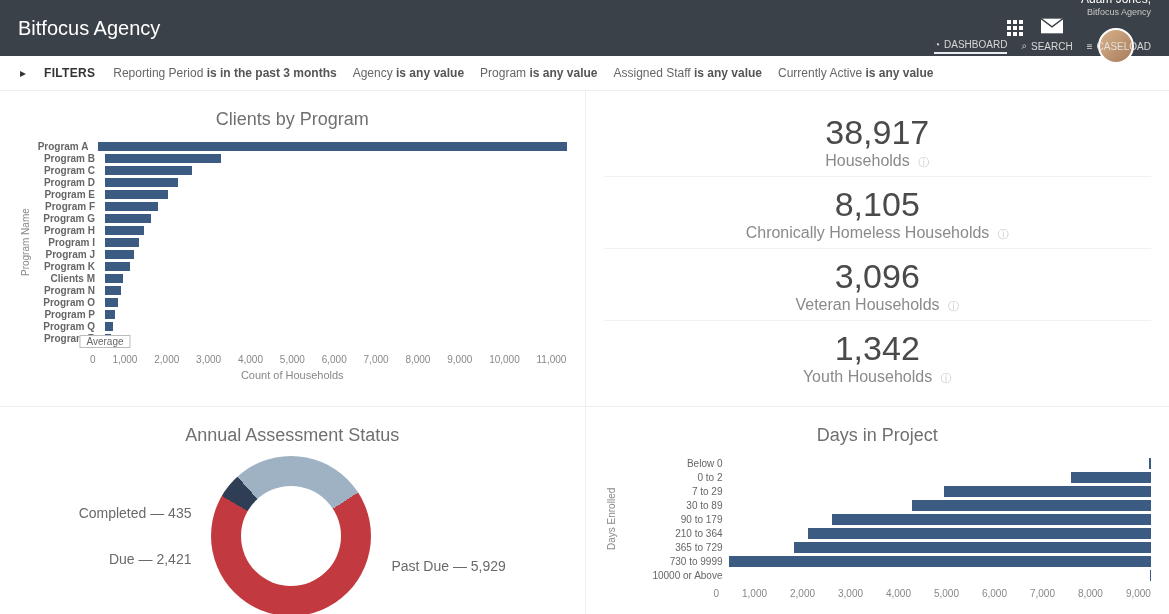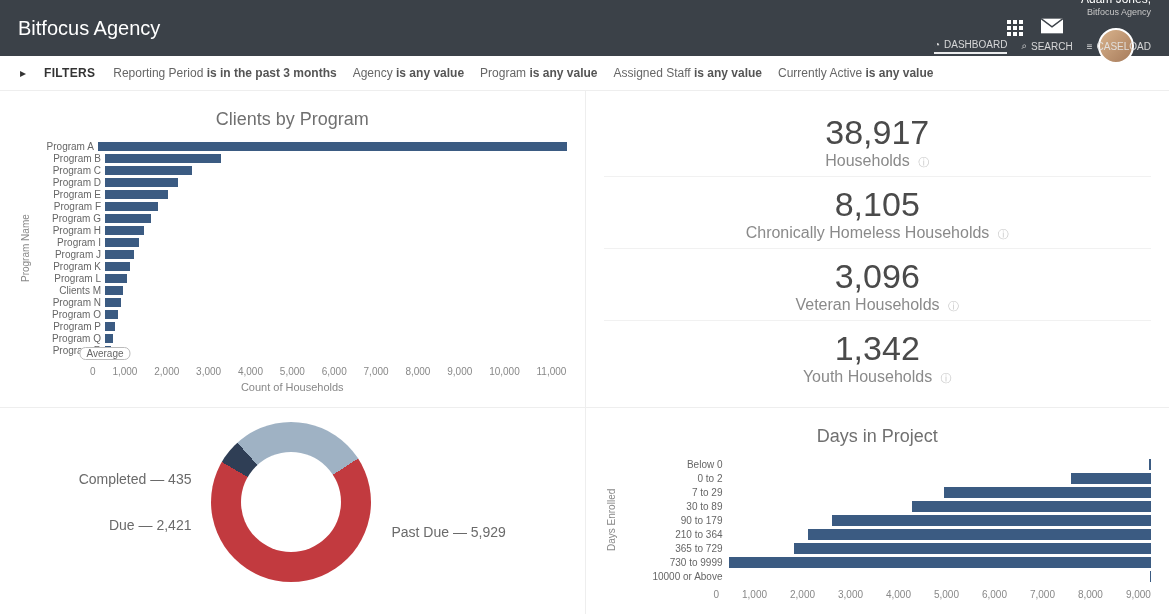--- a/index.html
+++ b/index.html
@@ -30,23 +30,23 @@
   .kpi{ text-align:center;padding:8px 0 6px; }
   .kpi .num{font-size:34px;color:#4a4a4a;font-weight:400;}
   .kpi .lbl{font-size:16px;color:#8a8a8a;}
   .kpi .info{font-size:11px;color:#c7c7c7;margin-left:4px;}
   .kpi + .kpi{border-top:1px solid #f1f1f1;}
   
   .hbar-wrap{display:flex;align-items:stretch;}
   .yaxis-title{writing-mode:vertical-rl;transform:rotate(180deg);font-size:10px;color:#888;text-align:center;padding:0 2px;}
   .hbar-chart{flex:1;position:relative;}
   .hbar-row{display:flex;align-items:center;height:12px;font-size:10px;color:#666;}
-  .hbar-row .cat{width:72px;text-align:right;padding-right:4px;white-space:nowrap;}
+  .hbar-row .cat{width:72px;text-align:right;padding-right:10px;white-space:nowrap;font-weight:bold;}
   .hbar-row .bar{height:9px;background:#3b5b82;}
-  .avg-badge{position:absolute;left:72px;bottom:-4px;font-size:10px;border:1px solid #bbb;border-radius:6px;padding:0 6px;background:#fff;color:#666;transform:translateX(-50%);}
+  .avg-badge{position:absolute;left:72px;bottom:-4px;font-size:10px;border:1px solid #bbb;border-radius:0;padding:0 6px;background:#fff;color:#666;transform:translateX(-50%);}
   .xaxis{display:flex;margin-left:72px;font-size:10px;color:#888;justify-content:space-between;margin-top:10px;}
   .xaxis-title{text-align:center;font-size:11px;color:#888;margin-top:4px;}
   
   .donut-wrap{display:flex;align-items:center;justify-content:center;gap:20px;}
   .donut{width:160px;height:160px;border-radius:50%;position:relative;}
   .donut::after{content:"";position:absolute;inset:30px;background:#fff;border-radius:50%;}
   .donut-legend{font-size:14px;color:#6a6a6a;}
   .donut-legend div{margin:30px 0;}
   
   .rbar-row{display:flex;align-items:center;height:14px;font-size:10px;color:#666;}
@@ -154,24 +154,20 @@
           </div>
           <div class="hbar-row">
             <div class="cat">Program J</div>
             <div class="bar" style="width:5.454545454545454%"></div>
           </div>
           <div class="hbar-row">
             <div class="cat">Program K</div>
             <div class="bar" style="width:4.7272727272727275%"></div>
           </div>
           <div class="hbar-row">
-            <div class="cat">Program L</div>
-            <div class="bar" style="width:4.090909090909091%"></div>
-          </div>
-          <div class="hbar-row">
             <div class="cat">Clients M</div>
             <div class="bar" style="width:3.4545454545454546%"></div>
           </div>
           <div class="hbar-row">
             <div class="cat">Program N</div>
             <div class="bar" style="width:2.909090909090909%"></div>
           </div>
           <div class="hbar-row">
             <div class="cat">Program O</div>
             <div class="bar" style="width:2.3636363636363638%"></div>
@@ -221,20 +217,21 @@
         <div class="num">3,096</div>
         <div class="lbl">Veteran Households <span class="info">ⓘ</span></div>
       </div>
       <div class="kpi">
         <div class="num">1,342</div>
         <div class="lbl">Youth Households <span class="info">ⓘ</span></div>
       </div>
     </div>
 
   <div class="panel divider-h">
+    <div class="panel-title">Annual Assessment Status</div>
     <div class="donut-wrap">
       <div class="donut-legend" style="text-align:right">
         <div>Completed — 435</div>
         <div>Due — 2,421</div>
       </div>
       <div class="donut" id="donut" style="background: conic-gradient(from -60deg, rgb(47, 62, 85) 0deg, rgb(47, 62, 85) 17.8258deg, rgb(159, 178, 196) 17.8258deg, rgb(159, 178, 196) 117.036deg, rgb(194, 58, 63) 117.036deg, rgb(194, 58, 63) 360deg);"></div>
       <div class="donut-legend">
         <div style="height:30px"></div>
         <div>Past Due — 5,929</div>
       </div>

